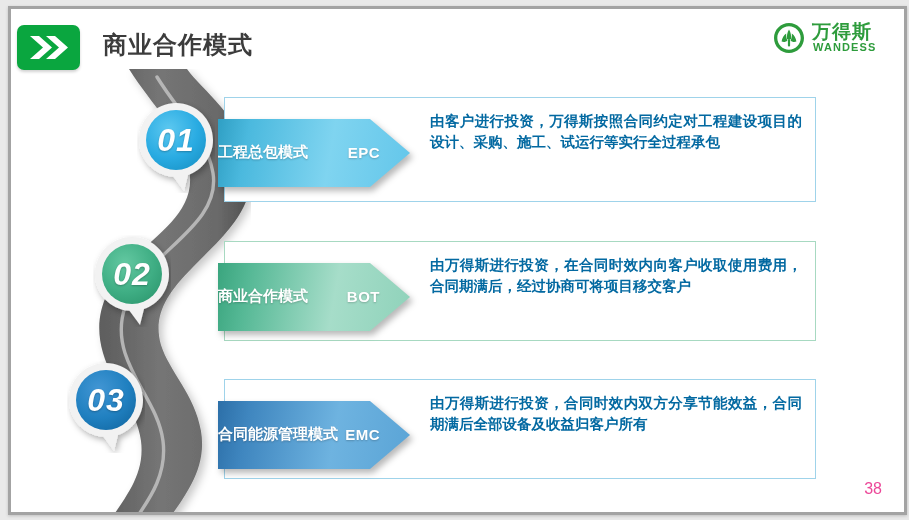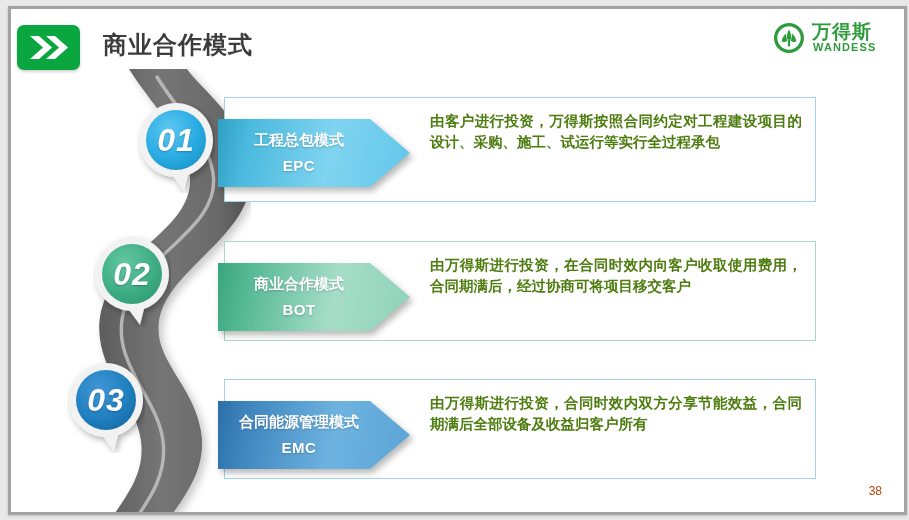--- a/index.html
+++ b/index.html
@@ -90,45 +90,45 @@
     position:absolute;left:-6px;top:22px;
     width:192px;height:68px;
     filter:drop-shadow(3px 4px 3px rgba(0,0,0,.28));
   }
   .arrow{
     position:relative;width:192px;height:68px;
     clip-path:polygon(0 0, 152px 0, 192px 50%, 152px 100%, 0 100%);
   }
   .arrow .label{
     position:absolute;left:0;top:0;right:30px;bottom:0;
-    display:flex;flex-direction:column;align-items:center;justify-content:center;
+    display:flex;flex-direction:row;align-items:center;justify-content:space-between;
     color:#ffffff;line-height:1.28;
     text-shadow:0 1px 2px rgba(0,0,0,.22);
     gap:6px;
   }
   .arrow .label .t1{font-size:15px;font-weight:bold;
     font-family:"DejaVu Sans","Liberation Sans",sans-serif;white-space:nowrap;}
   .arrow .label .t2{font-size:15px;font-weight:bold;letter-spacing:.5px;}
 
   .desc{
     position:absolute;
     left:206px;right:14px;top:14px;
-    font-size:14.5px;font-weight:bold;color:#4d7c0f;
+    font-size:14.5px;font-weight:bold;color:#0369a1;
     line-height:1.45;
     text-align:justify;
     font-family:"DejaVu Sans","Liberation Sans",sans-serif;
   }
 
   #row1{left:213px;top:88px;width:592px;height:105px;}
   #row2{left:213px;top:232px;width:592px;height:100px;}
   #row3{left:213px;top:370px;width:592px;height:100px;}
 
   #page-number{
     position:absolute;right:22px;bottom:14px;
-    font-size:12px;color:#c2410c;
+    font-size:16px;color:#ec4899;
   }
 </style>
 </head>
 <body>
 
 <div id="slide">
   <div id="page">
 
     <div id="header-bar">
       <div class="chev-badge">

